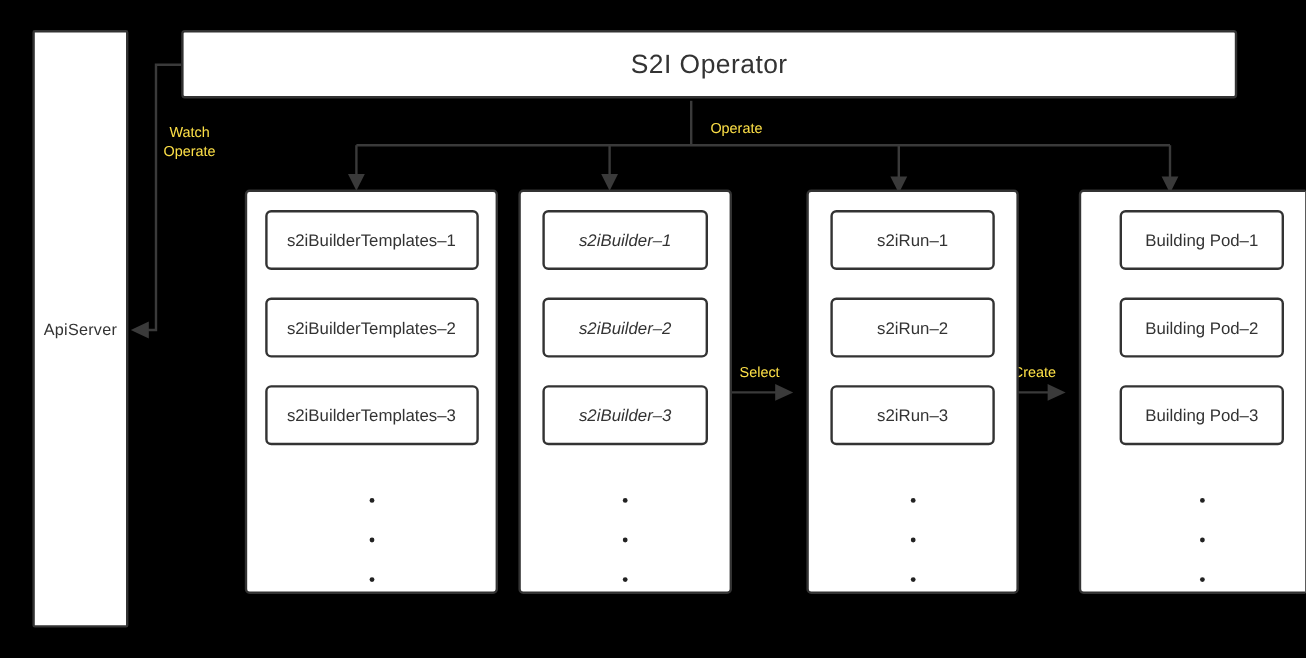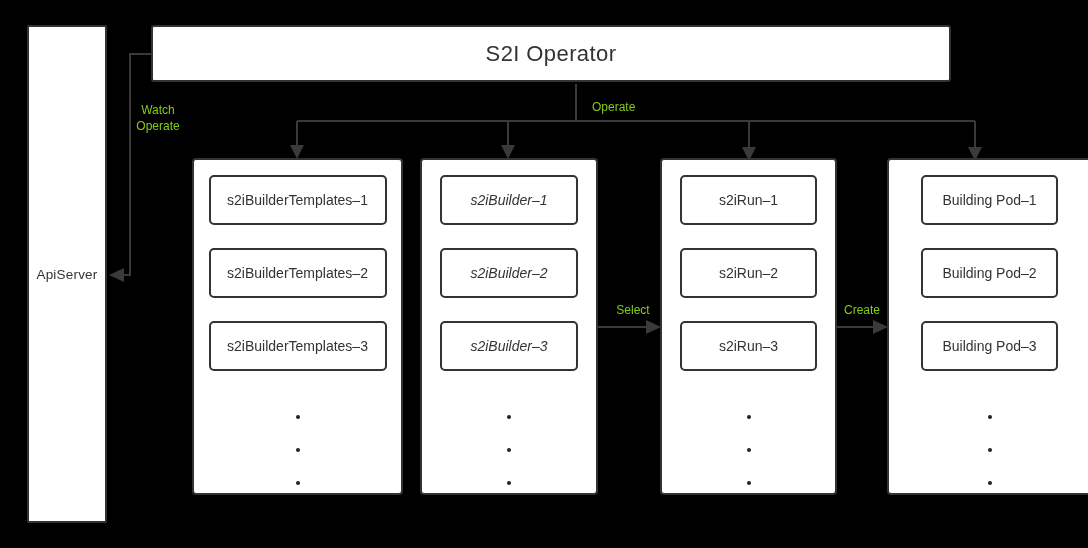--- a/index.html
+++ b/index.html
@@ -32,50 +32,51 @@
     width: 80px; height: 498px;
     border-radius: 2px;
     display: flex;
     align-items: center;
     justify-content: center;
     font-size: 13.5px;
     letter-spacing: 0.2px;
   }
   .operator {
     left: 151px; top: 25px;
-    width: 800px; height: 57px;
+    width: 880px; height: 57px;
     border-radius: 3px;
     display: flex;
     align-items: center;
     justify-content: center;
     font-size: 22px;
     font-weight: 500;
     letter-spacing: 0.4px;
   }
   .edge-label {
     position: absolute;
-    color: #84cc16;
+    color: #fde047;
     font-size: 12px;
     font-weight: 500;
     line-height: 16px;
     text-align: center;
   }
   .label-watch   { left: 126px; top: 102px; width: 64px; }
   .label-operate { left: 592px; top: 99px;  width: 60px; text-align: left; }
   .label-select  { left: 598px; top: 302px; width: 70px; }
   .label-create  { left: 835px; top: 302px; width: 54px; }
   .column {
     top: 158px;
     height: 337px;
     border-radius: 4px;
     display: flex;
     flex-direction: column;
     align-items: center;
     padding-top: 15px;
     gap: 23px;
+    margin-left: 12px;
   }
   .col-1 { left: 192px; width: 211px; }
   .col-2 { left: 420px; width: 178px; font-style: italic; }
   .col-3 { left: 660px; width: 177px; }
   .col-4 { left: 887px; width: 205px; }
   .item {
     position: static;
     border-radius: 5px;
     min-height: 50px;
     display: flex;

